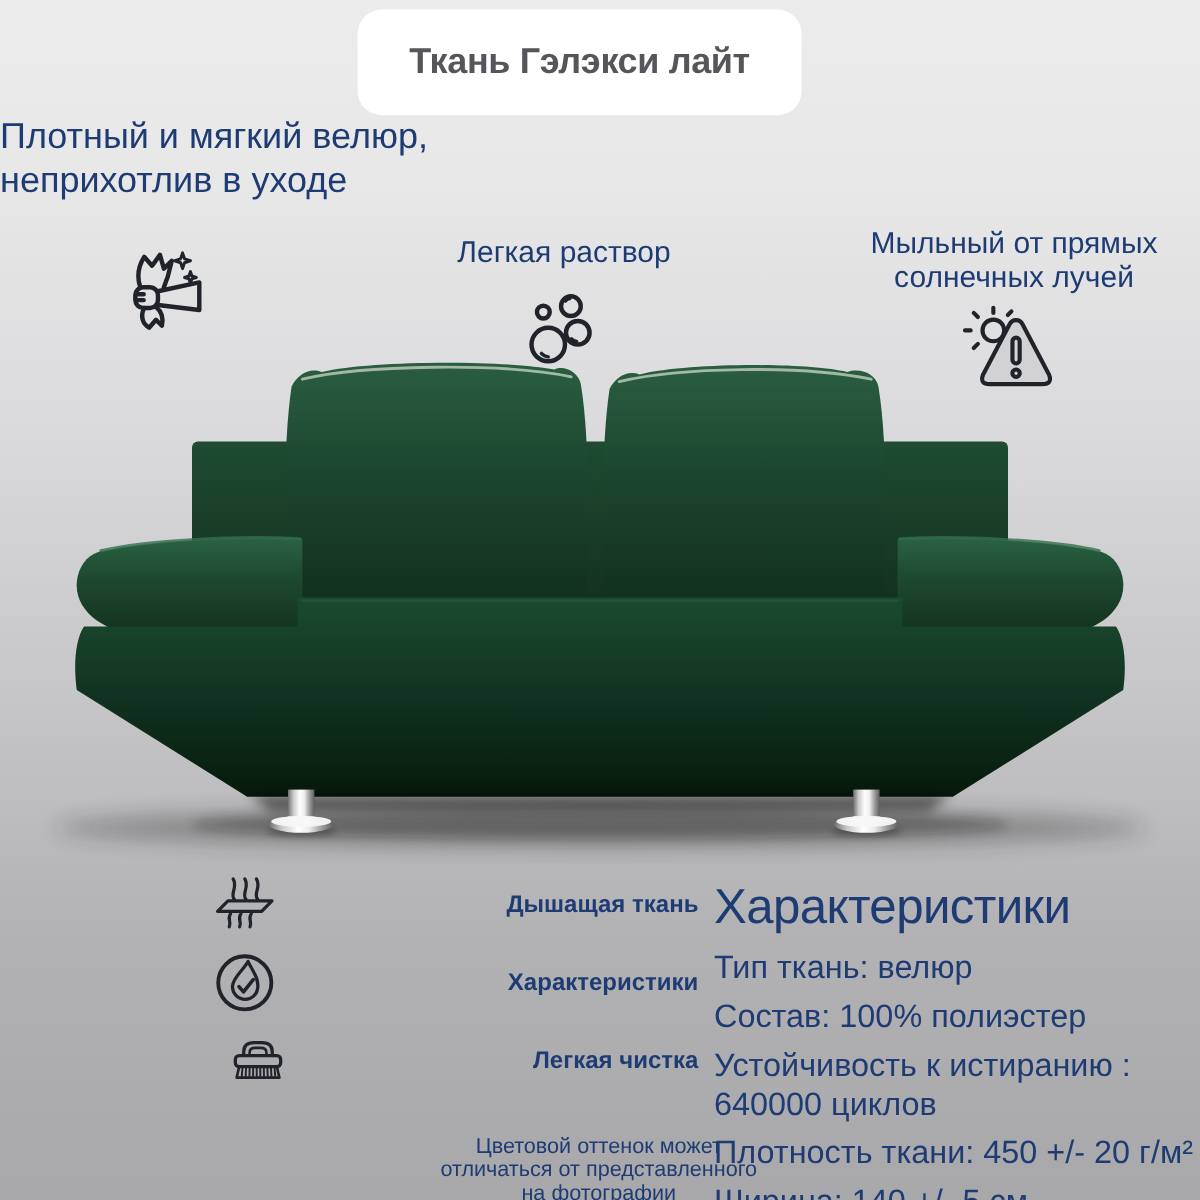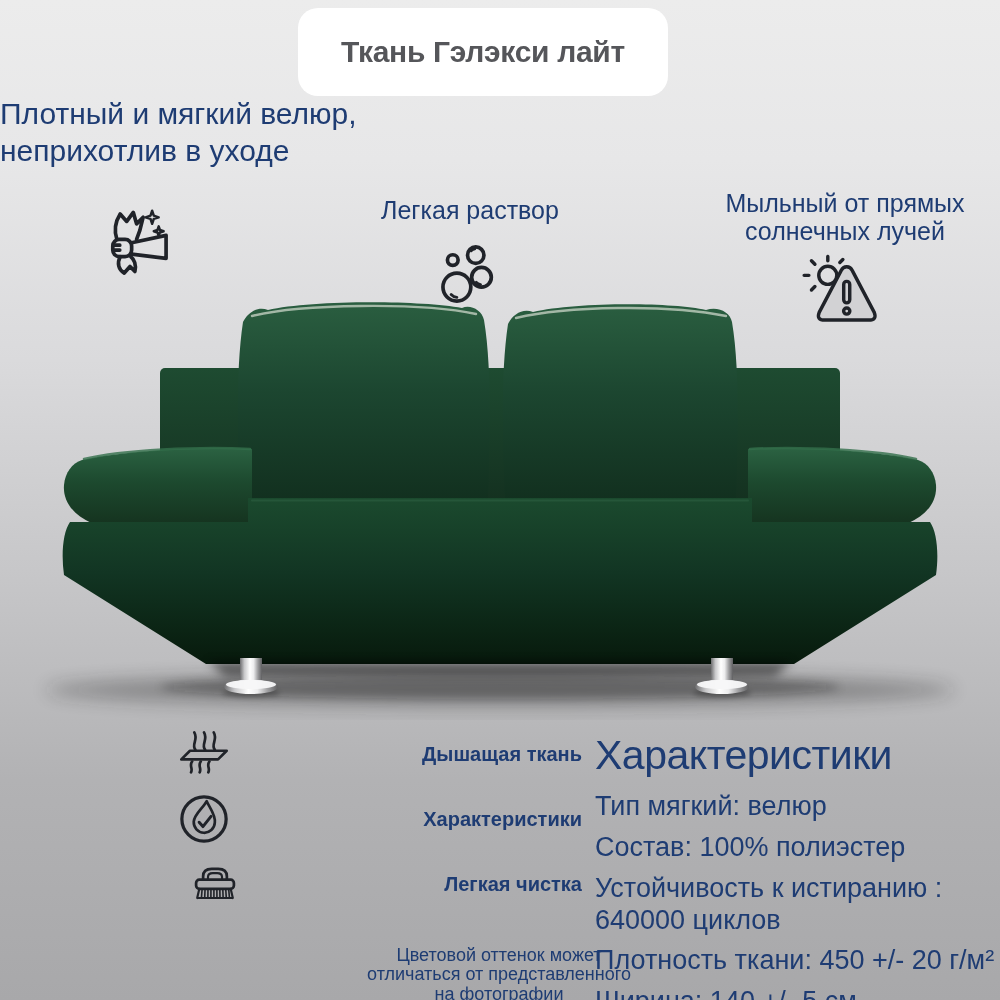--- a/index.html
+++ b/index.html
@@ -186,21 +186,21 @@
         <rect x="15" y="42" width="70" height="17" rx="6"></rect>
         <path d="M21 59 L17 76 M83 76 L79 59 M17 76 L83 76" stroke-width="4"></path>
         <path d="M26 61 L25 74 M31.5 61 L31 74 M37 61 L36.8 74 M42.5 61 L42.4 74 M48 61 L48 74 M53.5 61 L53.6 74 M59 61 L59.2 74 M64.5 61 L65 74 M70 61 L70.8 74 M75.5 61 L76.6 74" stroke-width="3"></path>
       </svg>
       <div class="feature-label">Легкая чистка</div>
     </div>
   </div>
 
   <div class="specs">
     <div class="specs-title">Характеристики</div>
-    <div class="spec-item nowrap">Тип мягкий: велюр</div>
+    <div class="spec-item nowrap">Тип ткань: велюр</div>
     <div class="spec-item nowrap">Состав: 100% полиэстер</div>
     <div class="spec-item">Устойчивость к истиранию : 640000 циклов</div>
     <div class="spec-item nowrap">Плотность ткани: 450 +/- 20 г/м²</div>
     <div class="spec-item nowrap">Ширина: 140 +/- 5 см</div>
   </div>
 
   <div class="disclaimer">
     <div>Цветовой оттенок может</div>
     <div>отличаться от представленного</div>
     <div>на фотографии</div>

